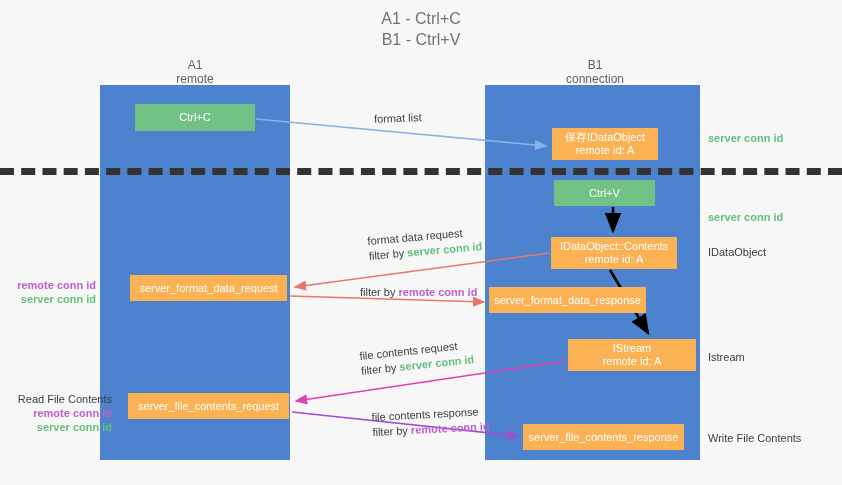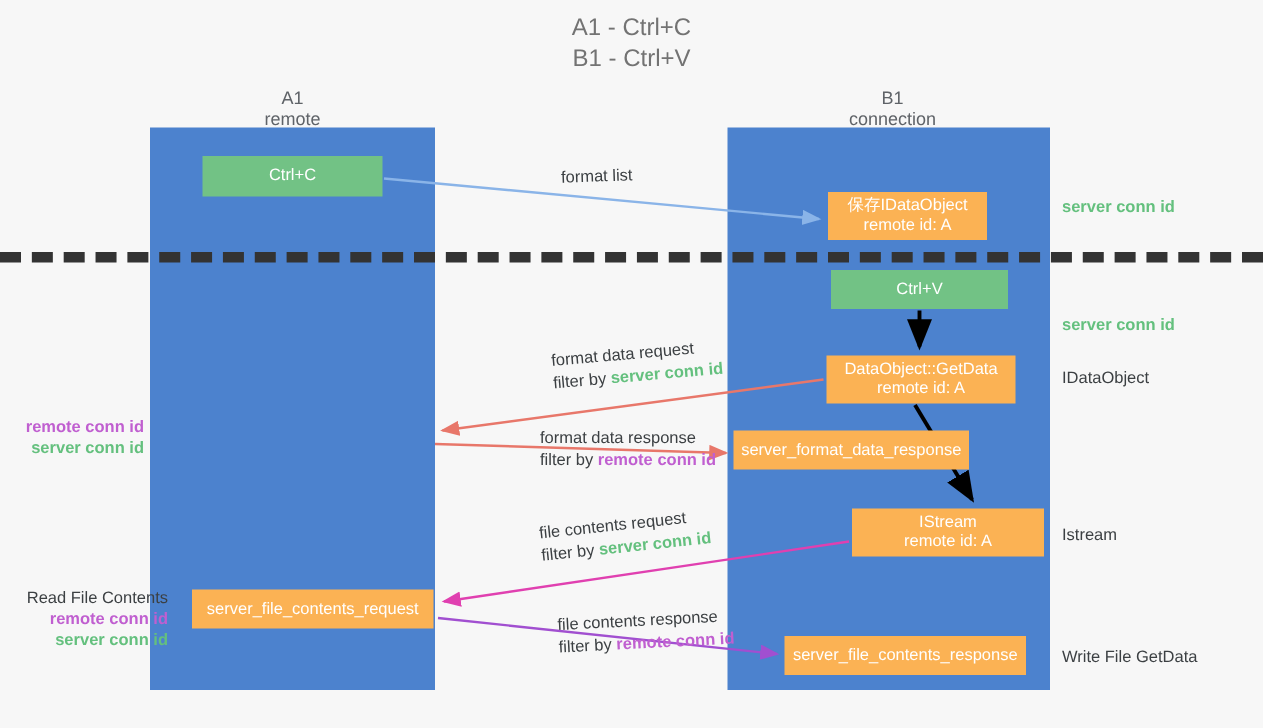--- a/index.html
+++ b/index.html
@@ -51,21 +51,21 @@
     color:#ffffff;font-size:11px;line-height:13px;
     text-align:center;
     white-space:pre-line;
     padding:2px 4px;
   }
   .box.green{background:#72c285;}
   .box.orange{background:#fbb254;}
 
   #box-ctrlc{left:135px;top:104px;width:120px;height:27px;}
   #box-save-ido{left:552px;top:128px;width:106px;height:32px;}
-  #box-ctrlv{left:554px;top:180px;width:118px;height:26px;}
+  #box-ctrlv{left:554px;top:180px;width:101px;height:26px;}
   #box-getdata{left:551px;top:237px;width:126px;height:32px;}
   #box-istream{left:568px;top:339px;width:128px;height:32px;}
   #box-fmt-req{left:130px;top:275px;width:157px;height:26px;}
   #box-fmt-resp{left:489px;top:287px;width:157px;height:26px;}
   #box-file-req{left:128px;top:393px;width:161px;height:26px;}
   #box-file-resp{left:523px;top:424px;width:161px;height:26px;}
 
   
   .rlabel{font-size:11px;line-height:14px;}
   .green-txt{color:#64c07e;font-weight:bold;}
@@ -146,57 +146,57 @@
 
     <path d="M292,412 L518,436" stroke="#a14fd0" stroke-width="1.6" fill="none" marker-end="url(#ah-purple)"></path>
   </svg>
 
   <div class="abs" id="divider"></div>
 
   <div class="abs box green" id="box-ctrlc">Ctrl+C</div>
   <div class="abs box orange" id="box-save-ido">保存IDataObject
 remote id: A</div>
   <div class="abs box green" id="box-ctrlv">Ctrl+V</div>
-  <div class="abs box orange" id="box-getdata">DataObject::GetData
+  <div class="abs box orange" id="box-getdata">IDataObject::Contents
 remote id: A</div>
   <div class="abs box orange" id="box-istream">IStream
 remote id: A</div>
+  <div class="abs box orange" id="box-fmt-req">server_format_data_request</div>
   <div class="abs box orange" id="box-fmt-resp">server_format_data_response</div>
   <div class="abs box orange" id="box-file-req">server_file_contents_request</div>
   <div class="abs box orange" id="box-file-resp">server_file_contents_response</div>
 
   <div class="abs edge-label" id="lbl-format-list">
     <span>format list</span>
   </div>
 
   <div class="abs edge-label" id="lbl-fmt-data-req">
     <span class="l2">format data request</span>
     <span class="l2"><span>filter by </span><span class="green-txt">server conn id</span></span>
   </div>
 
   <div class="abs edge-label" id="lbl-fmt-data-resp">
-    <span class="l2">format data response</span>
     <span class="l2"><span>filter by </span><span class="magenta-txt">remote conn id</span></span>
   </div>
 
   <div class="abs edge-label" id="lbl-file-req">
     <span class="l2">file contents request</span>
     <span class="l2"><span>filter by </span><span class="green-txt">server conn id</span></span>
   </div>
 
   <div class="abs edge-label" id="lbl-file-resp">
     <span class="l2">file contents response</span>
     <span class="l2"><span>filter by </span><span class="magenta-txt">remote conn id</span></span>
   </div>
 
   <div class="abs rlabel green-txt" id="r-server-1">server conn id</div>
   <div class="abs rlabel green-txt" id="r-server-2">server conn id</div>
   <div class="abs rlabel dark-txt" id="r-dataobject">IDataObject</div>
   <div class="abs rlabel dark-txt" id="r-istream">Istream</div>
-  <div class="abs rlabel dark-txt" id="r-write-file">Write File GetData</div>
+  <div class="abs rlabel dark-txt" id="r-write-file">Write File Contents</div>
 
   <div class="abs lblock" id="l-conn-1">
     <div class="magenta-txt">remote conn id</div>
     <div class="green-txt">server conn id</div>
   </div>
 
   <div class="abs lblock" id="l-read-file">
     <div class="dark-txt">Read File Contents</div>
     <div class="magenta-txt">remote conn id</div>
     <div class="green-txt">server conn id</div>

